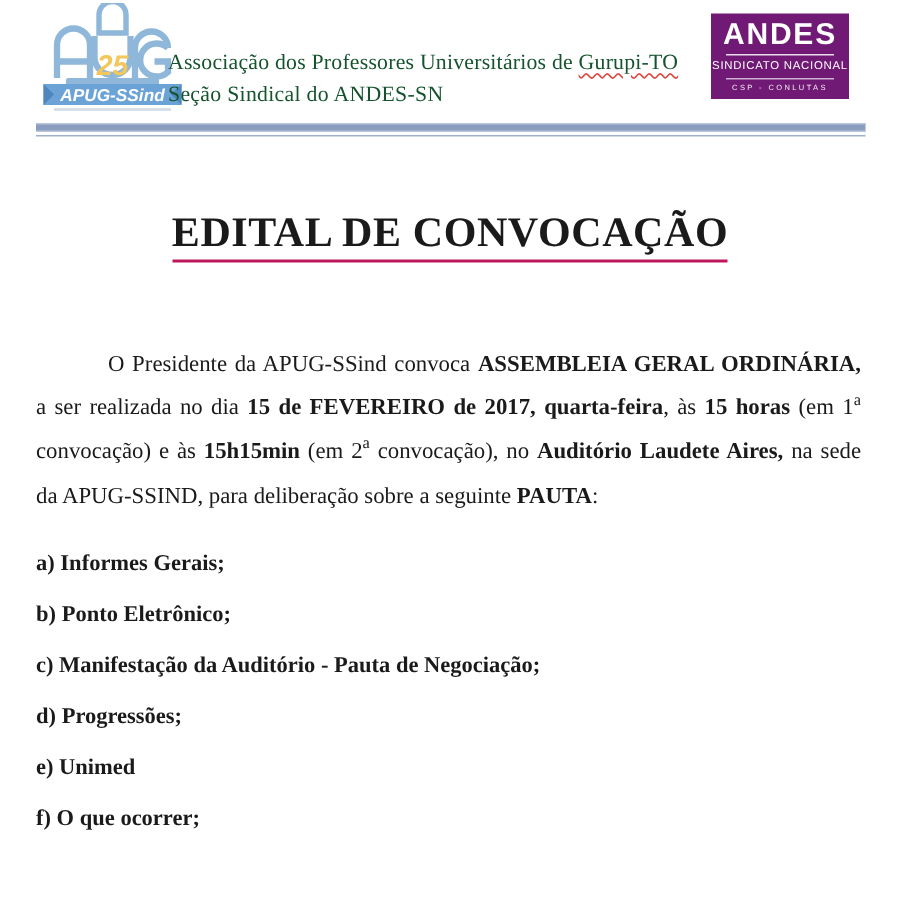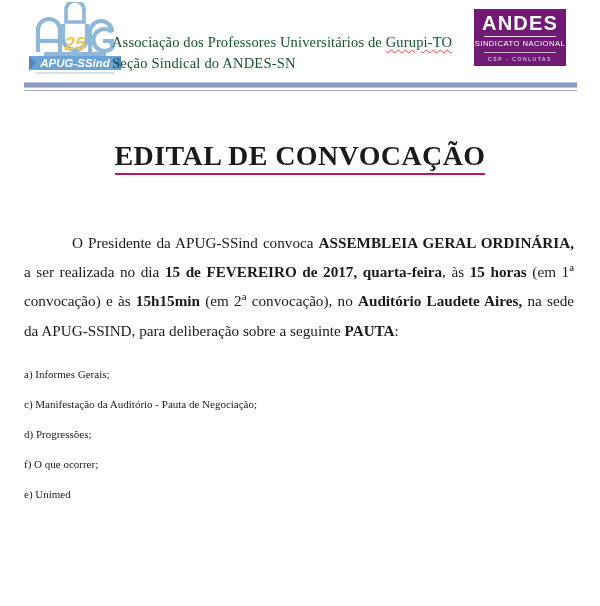--- a/index.html
+++ b/index.html
@@ -155,23 +155,24 @@
   }
   .body-par b { font-weight: bold; }
   sup { font-size: 0.72em; vertical-align: super; line-height: 0; }
 
   .agenda {
     margin: 24px 0 0 24px;
     list-style: none;
     padding: 0;
   }
   .agenda li {
-    font-size: 11px;
+    font-size: 15px;
     line-height: 1.0;
     margin-bottom: 19px;
+    font-weight: bold;
   }
 </style>
 </head>
 <body>
 
 <div class="letterhead">
 
   <div class="apug-logo">
     <svg width="98" height="72" viewBox="0 0 98 72" xmlns="http://www.w3.org/2000/svg">
 
@@ -227,18 +228,19 @@
   <h1 class="doc-title">
     <span>EDITAL DE CONVOCAÇÃO</span>
   </h1>
 
   <p class="body-par">
     <span>O Presidente da APUG-SSind convoca </span><b>ASSEMBLEIA GERAL ORDINÁRIA,</b><span> a ser realizada no dia </span><b>15 de FEVEREIRO de 2017, quarta-feira</b><span>, às </span><b>15 horas</b><span> (em 1</span><sup>a</sup><span> convocação) e às </span><b>15h15min</b><span> (em 2</span><sup>a</sup><span> convocação), no </span><b>Auditório Laudete Aires,</b><span> na sede da APUG-SSIND, para deliberação sobre a seguinte </span><b>PAUTA</b><span>:</span>
   </p>
 
   <ul class="agenda">
     <li>a) Informes Gerais;</li>
+    <li>b) Ponto Eletrônico;</li>
     <li>c) Manifestação da Auditório - Pauta de Negociação;</li>
     <li>d) Progressões;</li>
+    <li>e) Unimed</li>
     <li>f) O que ocorrer;</li>
-    <li>e) Unimed</li>
   </ul>
 </div>
 
 </body></html>

